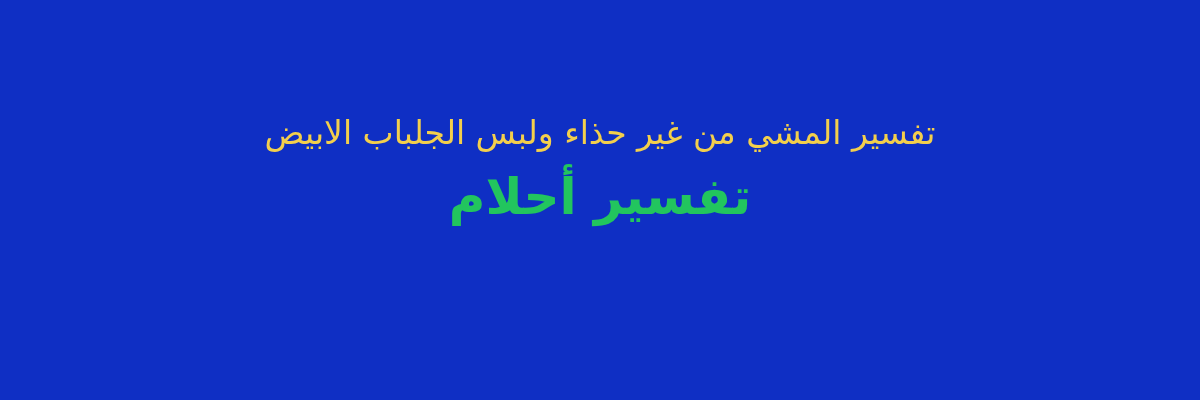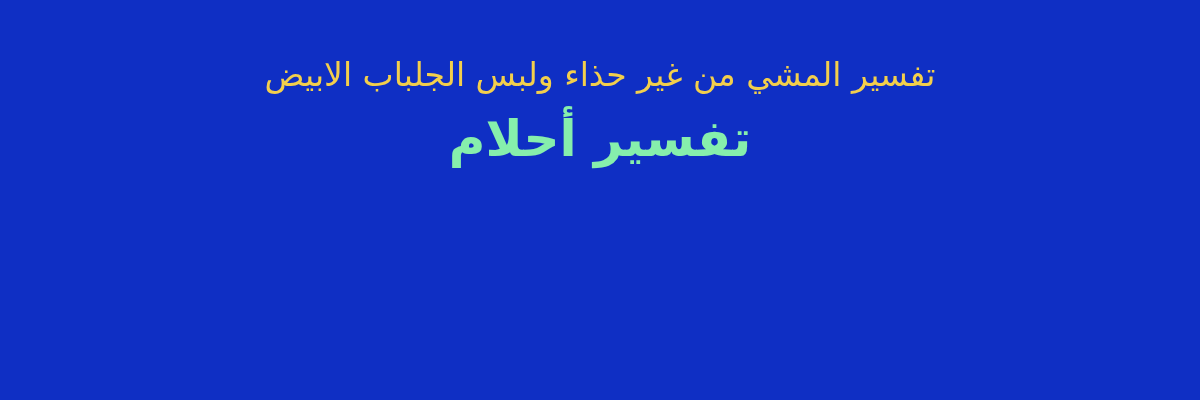--- a/index.html
+++ b/index.html
@@ -24,21 +24,21 @@
     background: #0f2fc4;
     display: block;
   }
 
   
   .headline-block {
     position: absolute;
     left: 0;
     top: 0;
     width: 1200px;
-    padding-top: 54px;
+    padding-top: 112px;
     text-align: center;
     direction: rtl;
     unicode-bidi: isolate;
   }
 
   .headline-primary {
     display: block;
     font-family: "DejaVu Sans", "Liberation Sans", sans-serif;
     font-size: 33px;
     font-weight: 400;
@@ -76,18 +76,18 @@
     background: #0f2fc4;
   }
 </style>
 </head>
 <body style="background: rgb(15, 47, 196);">
 
 <div class="banner" style="background: rgb(15, 47, 196);">
 
   <div class="headline-block">
     <span class="headline-primary" style="color: rgb(243, 207, 76);">تفسير المشي من غير حذاء ولبس الجلباب الابيض</span>
-    <span class="headline-secondary" style="color: #86efac;">تفسير أحلام</span>
+    <span class="headline-secondary" style="color: #22c55e;">تفسير أحلام</span>
   </div>
 
   <div class="canvas-fill" style="background: rgb(15, 47, 196);"></div>
 
 </div>
 
 </body></html>

